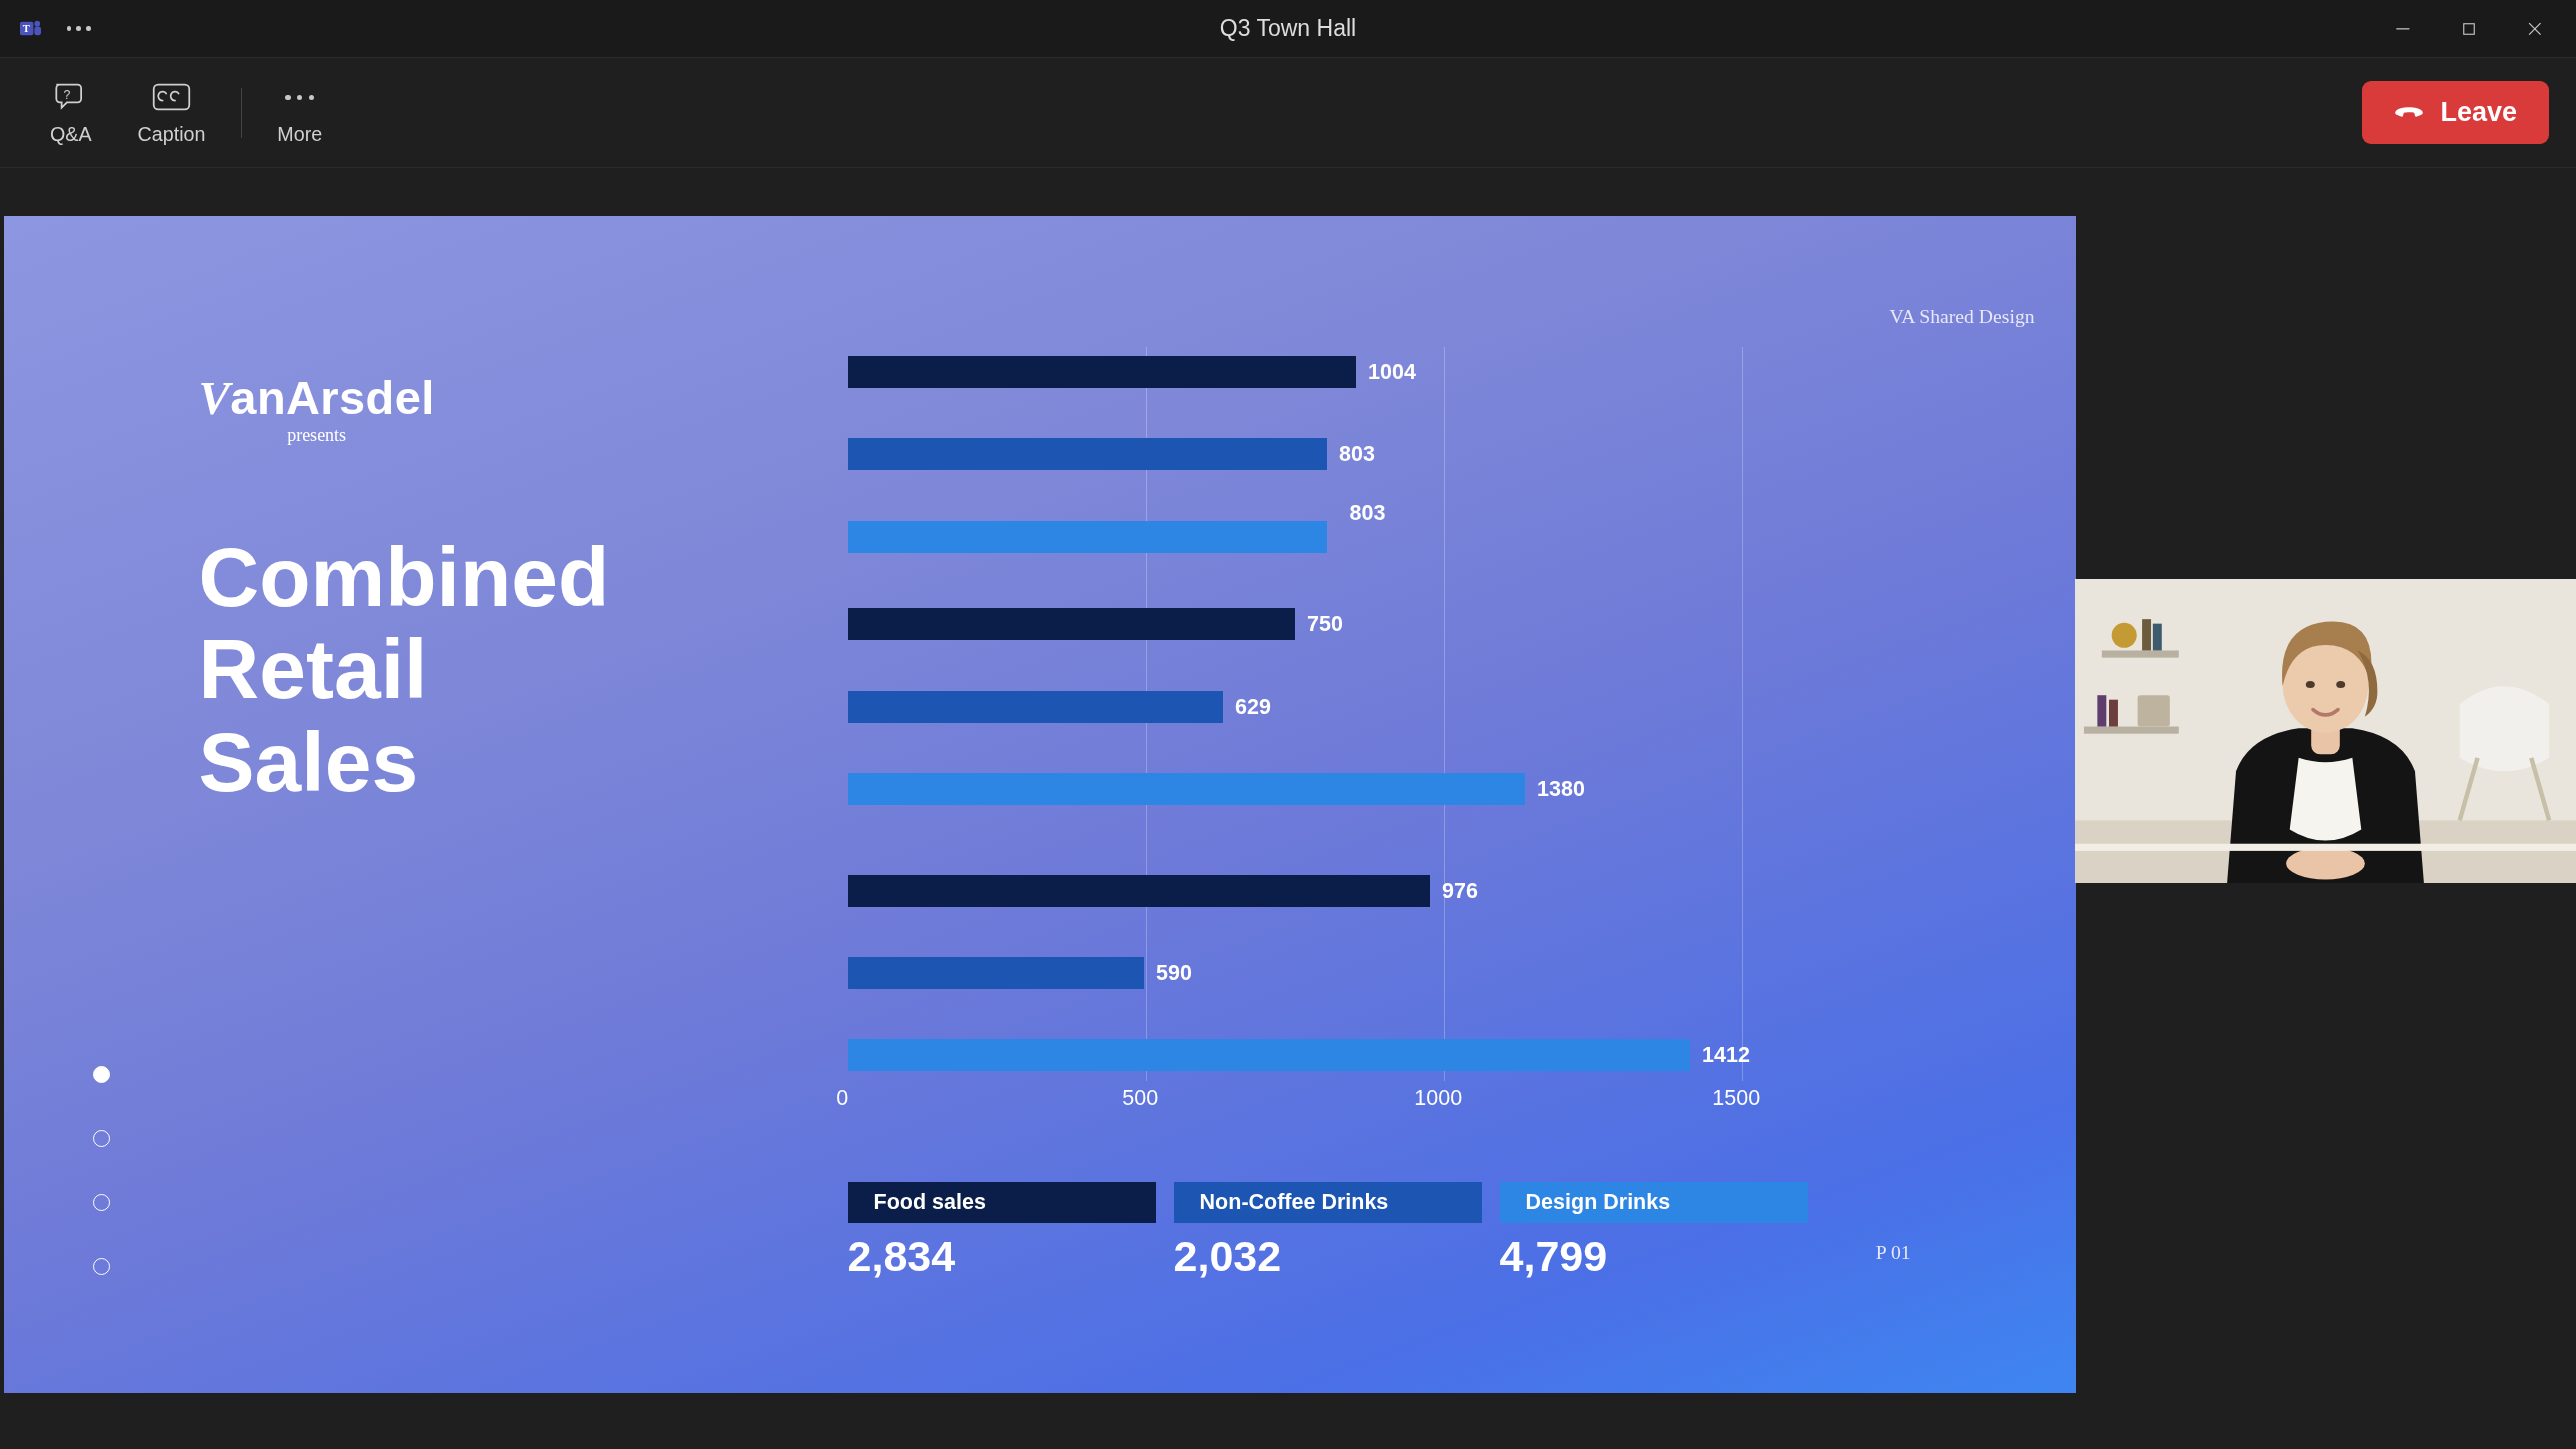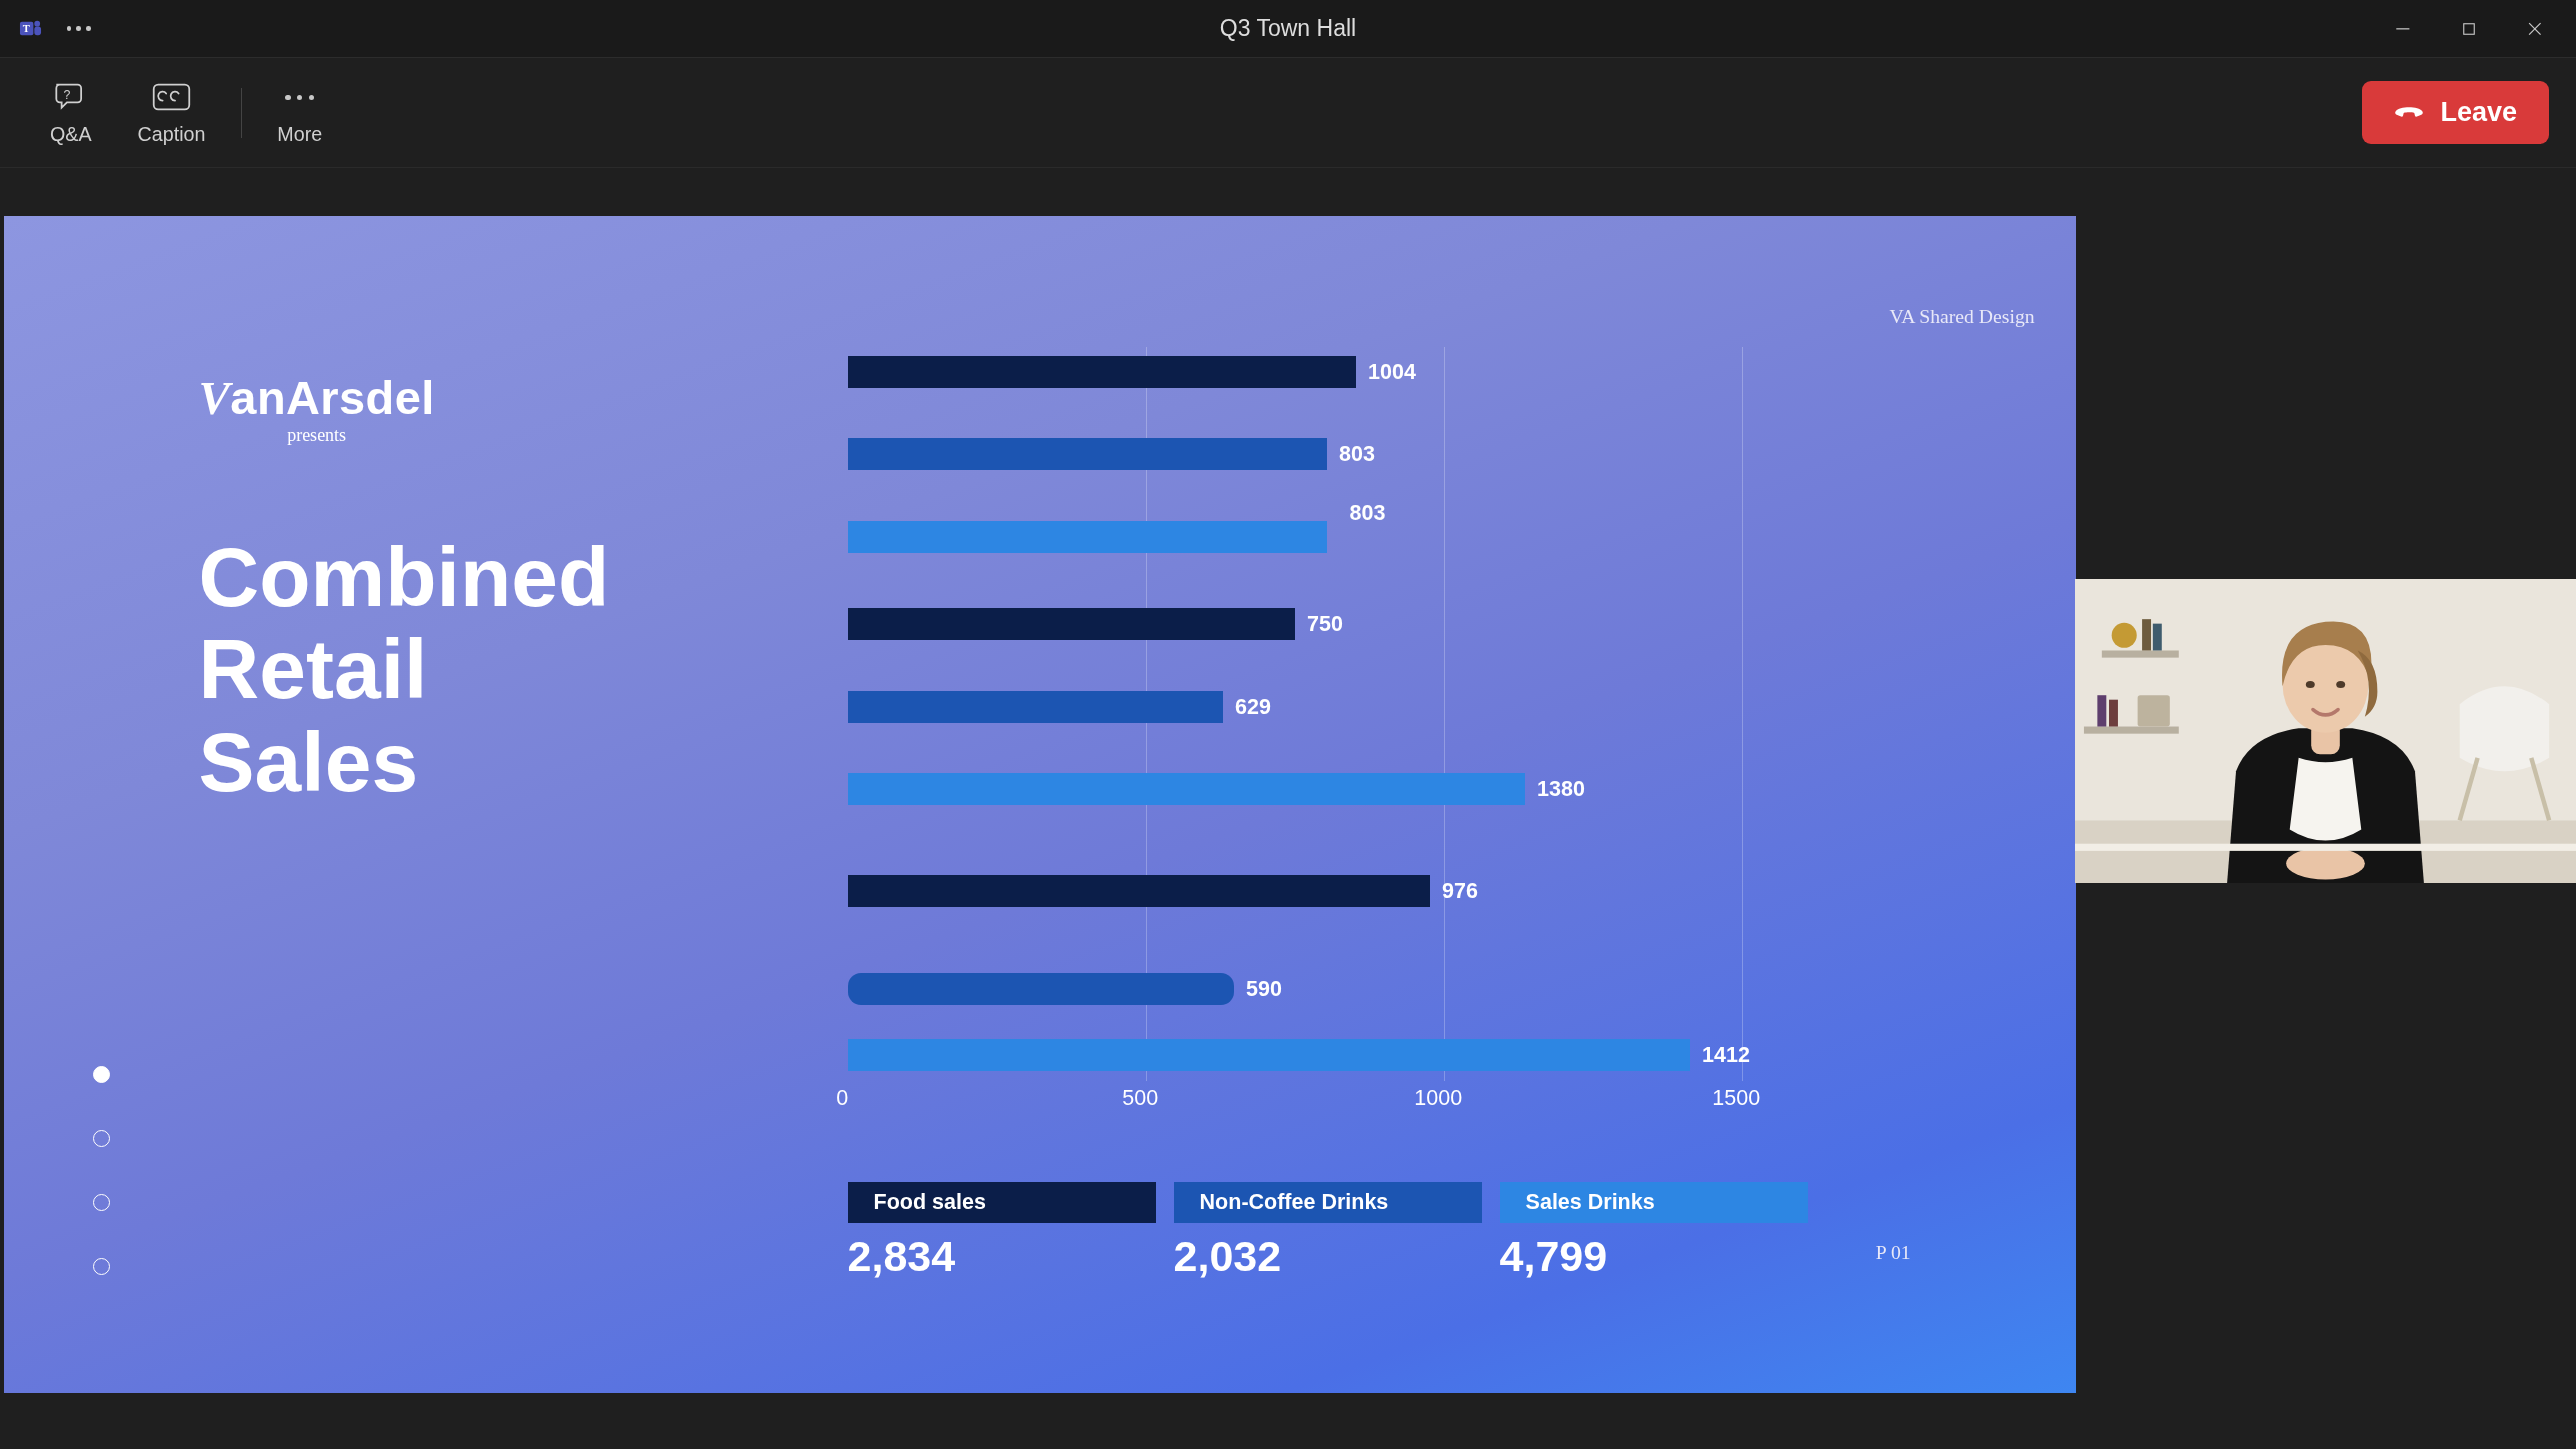--- a/index.html
+++ b/index.html
@@ -405,21 +405,21 @@
           </div>
           <div class="bar c2" style="width: 375px; top: 335px;">
             <span class="val">629</span>
           </div>
           <div class="bar c3" style="width: 677px; top: 417px;">
             <span class="val">1380</span>
           </div>
           <div class="bar c1" style="width: 582px; top: 519px;">
             <span class="val">976</span>
           </div>
-          <div class="bar c2" style="width: 386px; top: 617px; border-radius: 13px;">
+          <div class="bar c2" style="width: 296px; top: 601px;">
             <span class="val">590</span>
           </div>
           <div class="bar c3" style="width: 842px; top: 683px;">
             <span class="val">1412</span>
           </div>
         </div>
       <div class="axis-row" id="axis-row">
           <div class="axis-tick" style="left: 0px;">0</div>
           <div class="axis-tick" style="left: 298px;">500</div>
           <div class="axis-tick" style="left: 596px;">1000</div>
@@ -430,21 +430,21 @@
     <div class="legend">
       <div class="legend-item c1">
         <div class="legend-swatch">Food sales</div>
         <div class="legend-total">2,834</div>
       </div>
       <div class="legend-item c2">
         <div class="legend-swatch">Non-Coffee Drinks</div>
         <div class="legend-total">2,032</div>
       </div>
       <div class="legend-item c3">
-        <div class="legend-swatch">Sales Drinks</div>
+        <div class="legend-swatch">Design Drinks</div>
         <div class="legend-total">4,799</div>
       </div>
     </div>
 
   </div>
 
   <div class="presenter">
     <svg viewBox="0 0 560 340" preserveAspectRatio="xMidYMid slice">
 
       <rect width="560" height="340" fill="#eae5dc"></rect>

